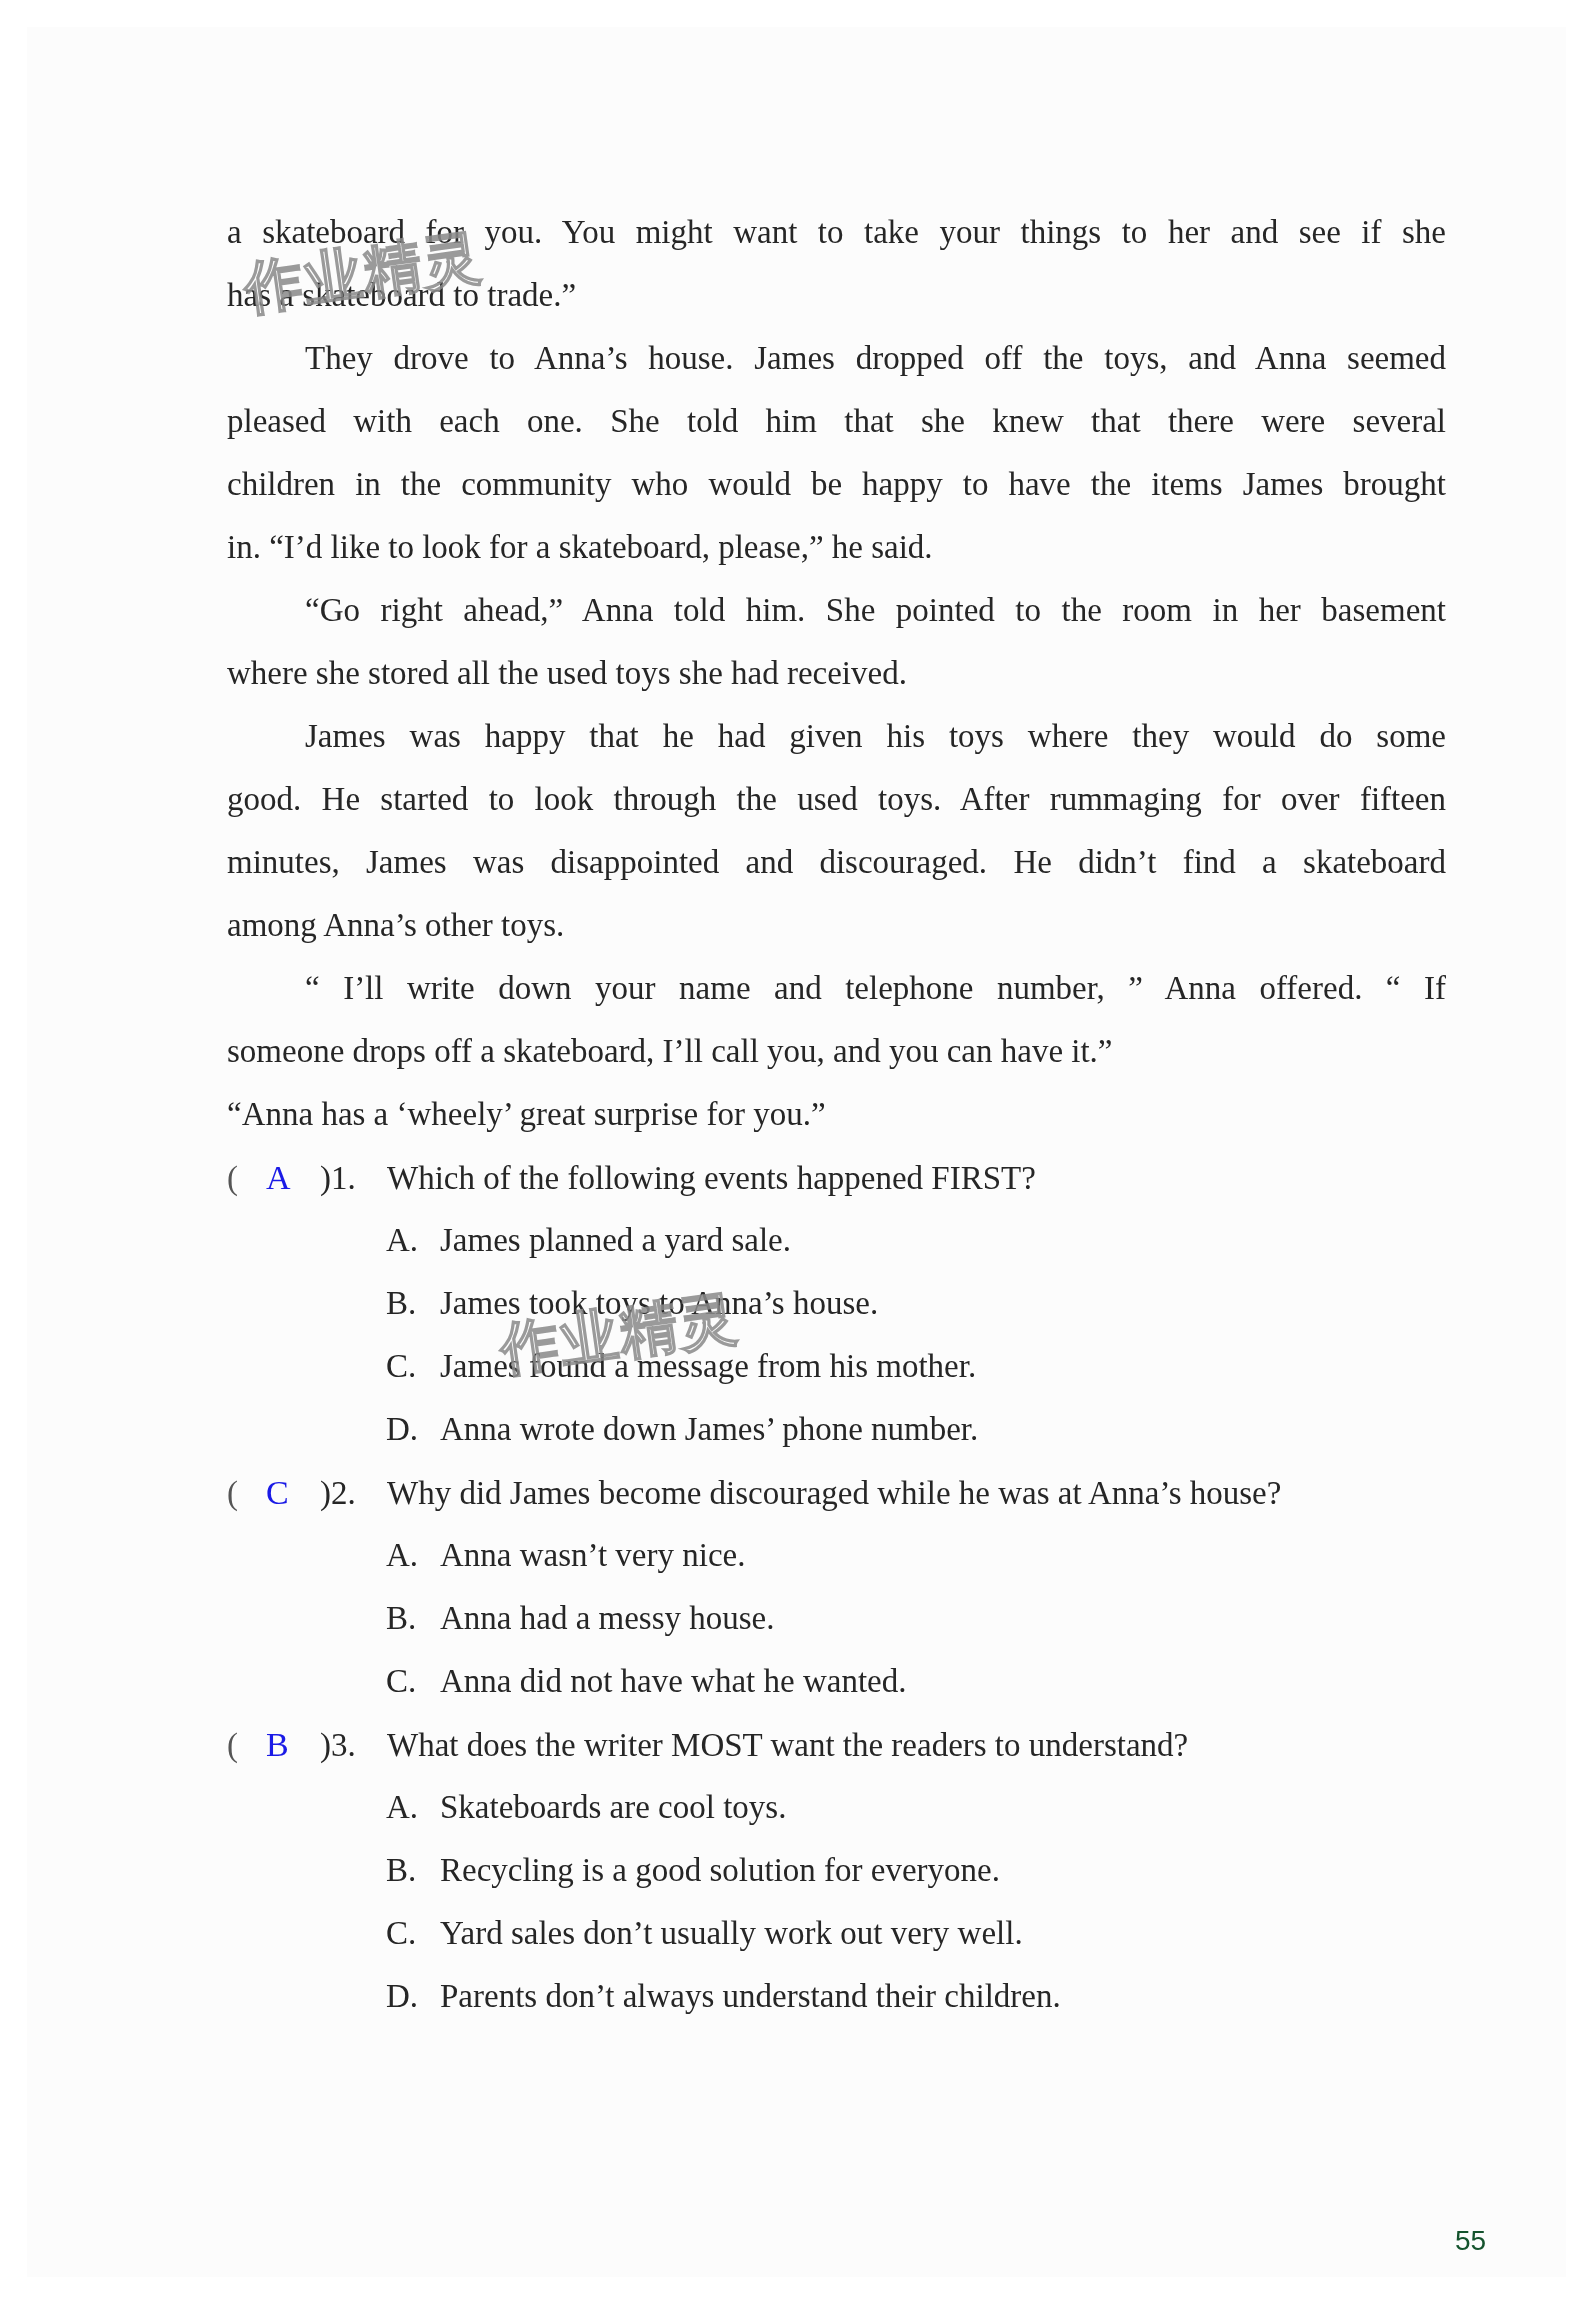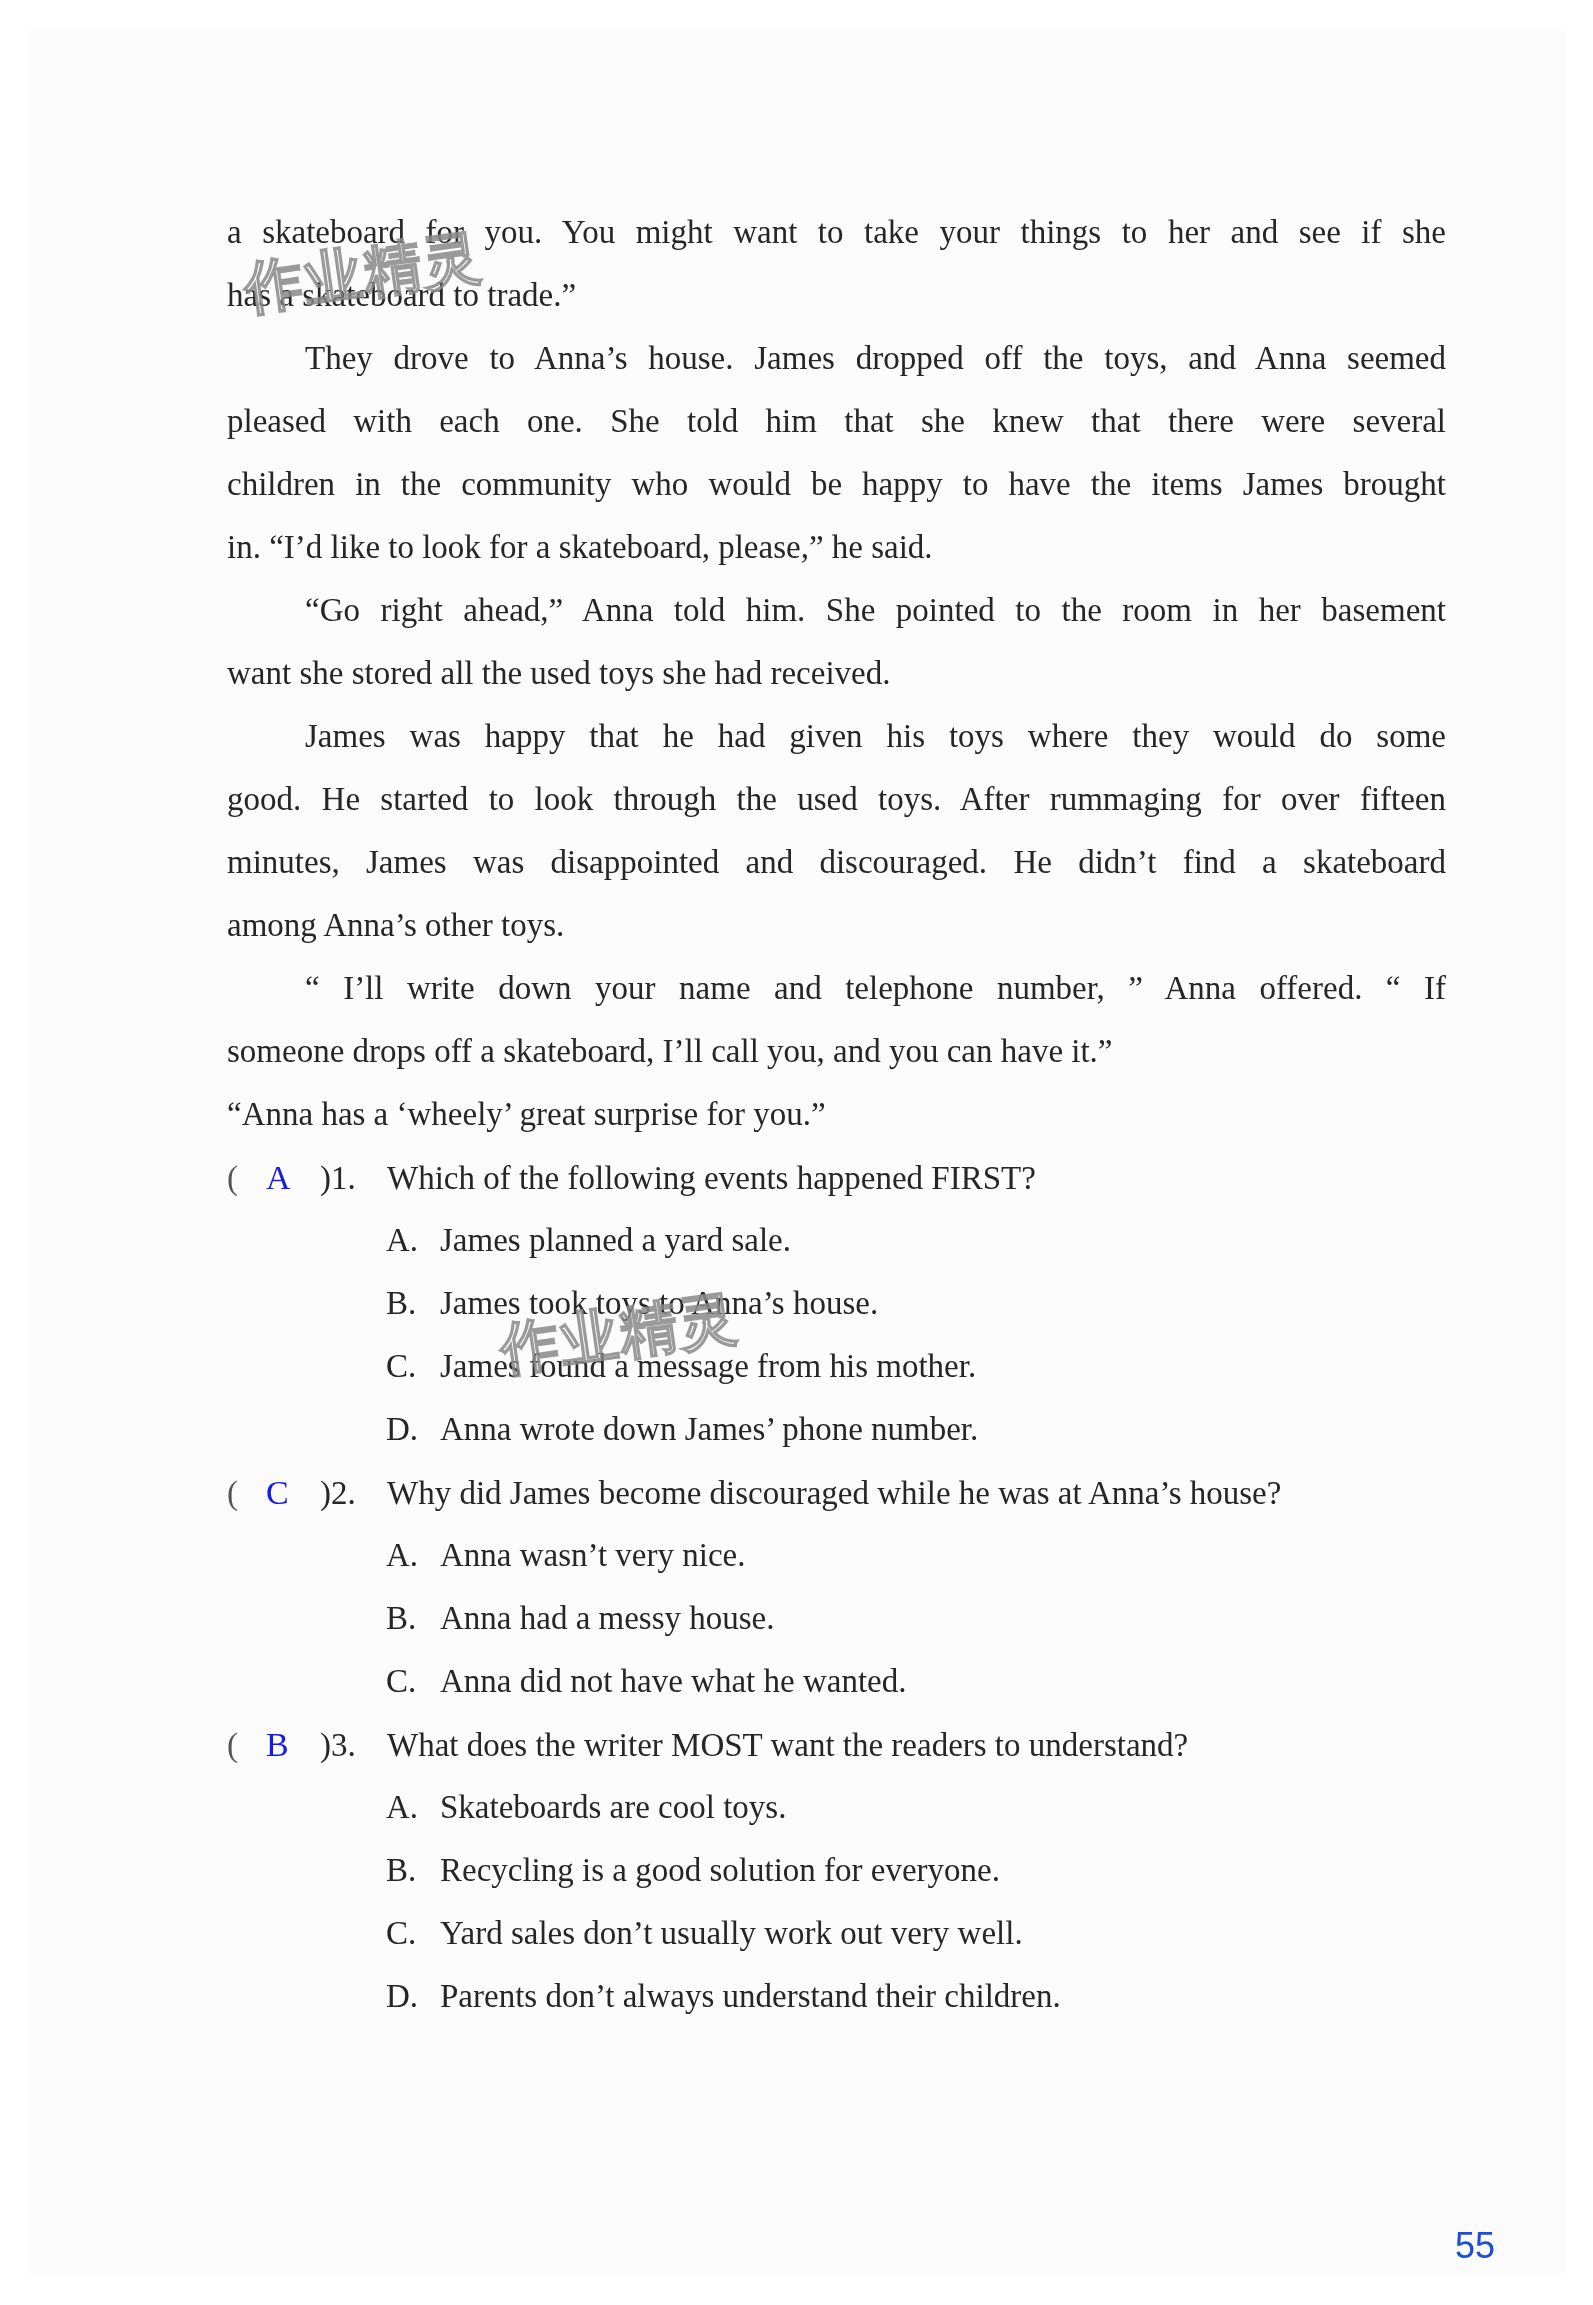--- a/index.html
+++ b/index.html
@@ -90,40 +90,40 @@
     transform: rotate(-8deg);
     transform-origin: left center;
     opacity: 0.85;
     pointer-events: none;
   }
   .page-number {
     position: absolute;
     left: 1455px;
     top: 2225px;
     font-family: "Liberation Sans", "DejaVu Sans", sans-serif;
-    font-size: 36px;
-    color: #1d4ed8;
+    font-size: 28px;
+    color: #14532d;
   }
 </style>
 </head>
 <body>
 
 <div class="page"></div>
 
 <div class="content">
 
   <section>
     <div class="line full">a skateboard for you. You might want to take your things to her and see if she</div>
     <div class="line">has a skateboard to trade.”</div>
     <div class="line full indent">They drove to Anna’s house. James dropped off the toys, and Anna seemed</div>
     <div class="line full">pleased with each one. She told him that she knew that there were several</div>
     <div class="line full">children in the community who would be happy to have the items James brought</div>
     <div class="line">in. “I’d like to look for a skateboard, please,” he said.</div>
     <div class="line full indent">“Go right ahead,” Anna told him. She pointed to the room in her basement</div>
-    <div class="line">want she stored all the used toys she had received.</div>
+    <div class="line">where she stored all the used toys she had received.</div>
     <div class="line full indent">James was happy that he had given his toys where they would do some</div>
     <div class="line full">good. He started to look through the used toys. After rummaging for over fifteen</div>
     <div class="line full">minutes, James was disappointed and discouraged. He didn’t find a skateboard</div>
     <div class="line">among Anna’s other toys.</div>
     <div class="line full indent">“ I’ll write down your name and telephone number, ” Anna offered. “ If</div>
     <div class="line">someone drops off a skateboard, I’ll call you, and you can have it.”</div>
     <div class="line">“Anna has a ‘wheely’ great surprise for you.”</div>
   </section>
 
   <section>

